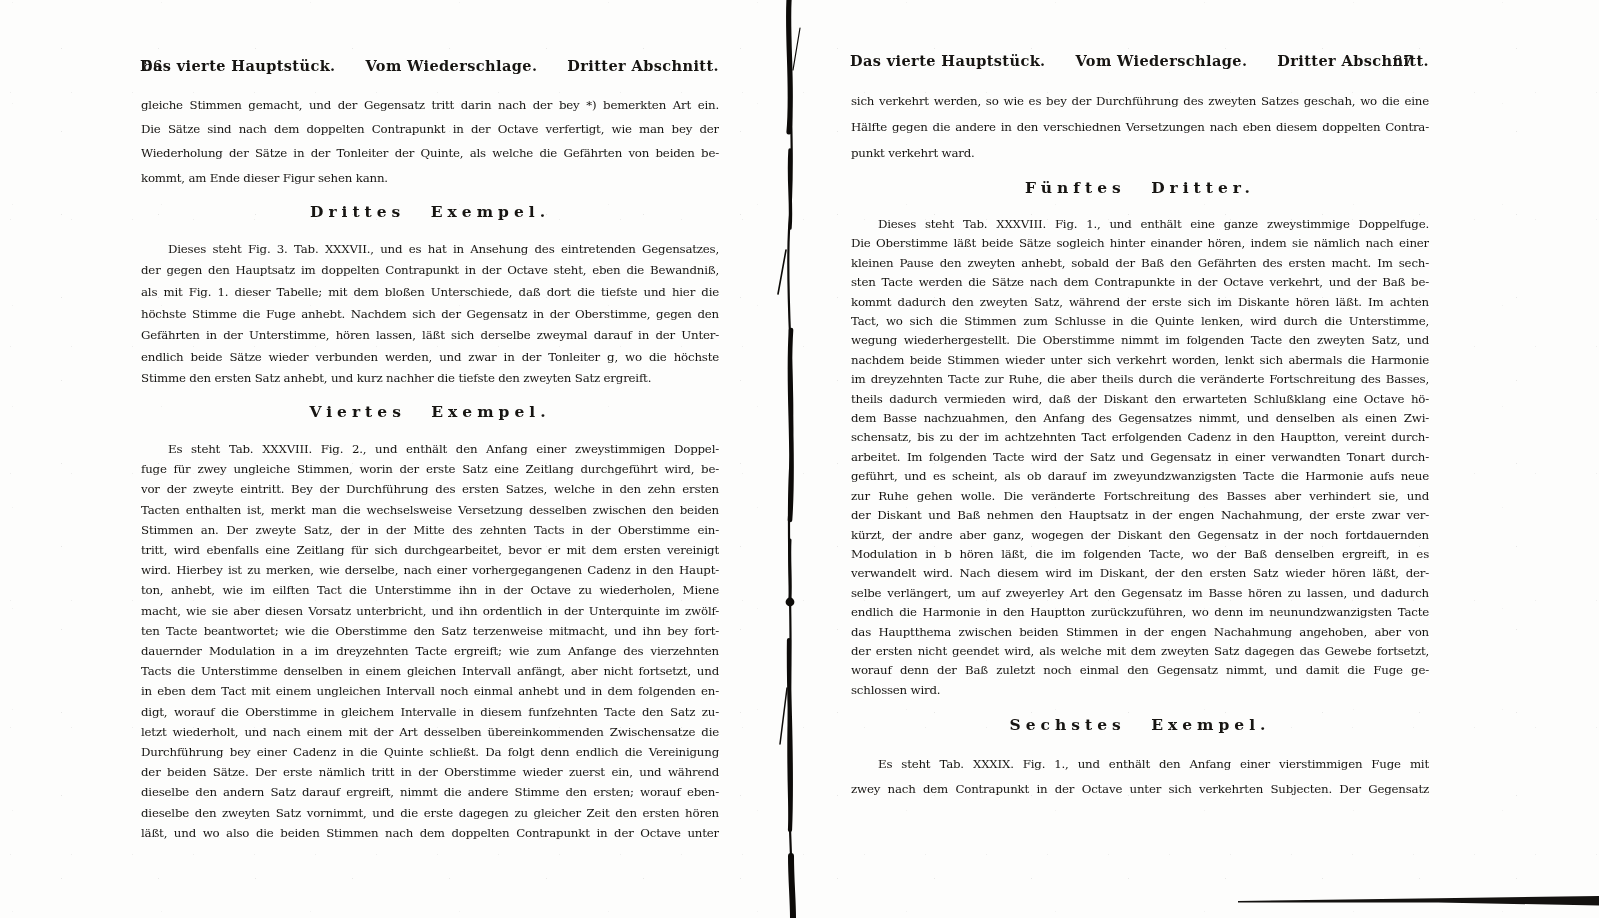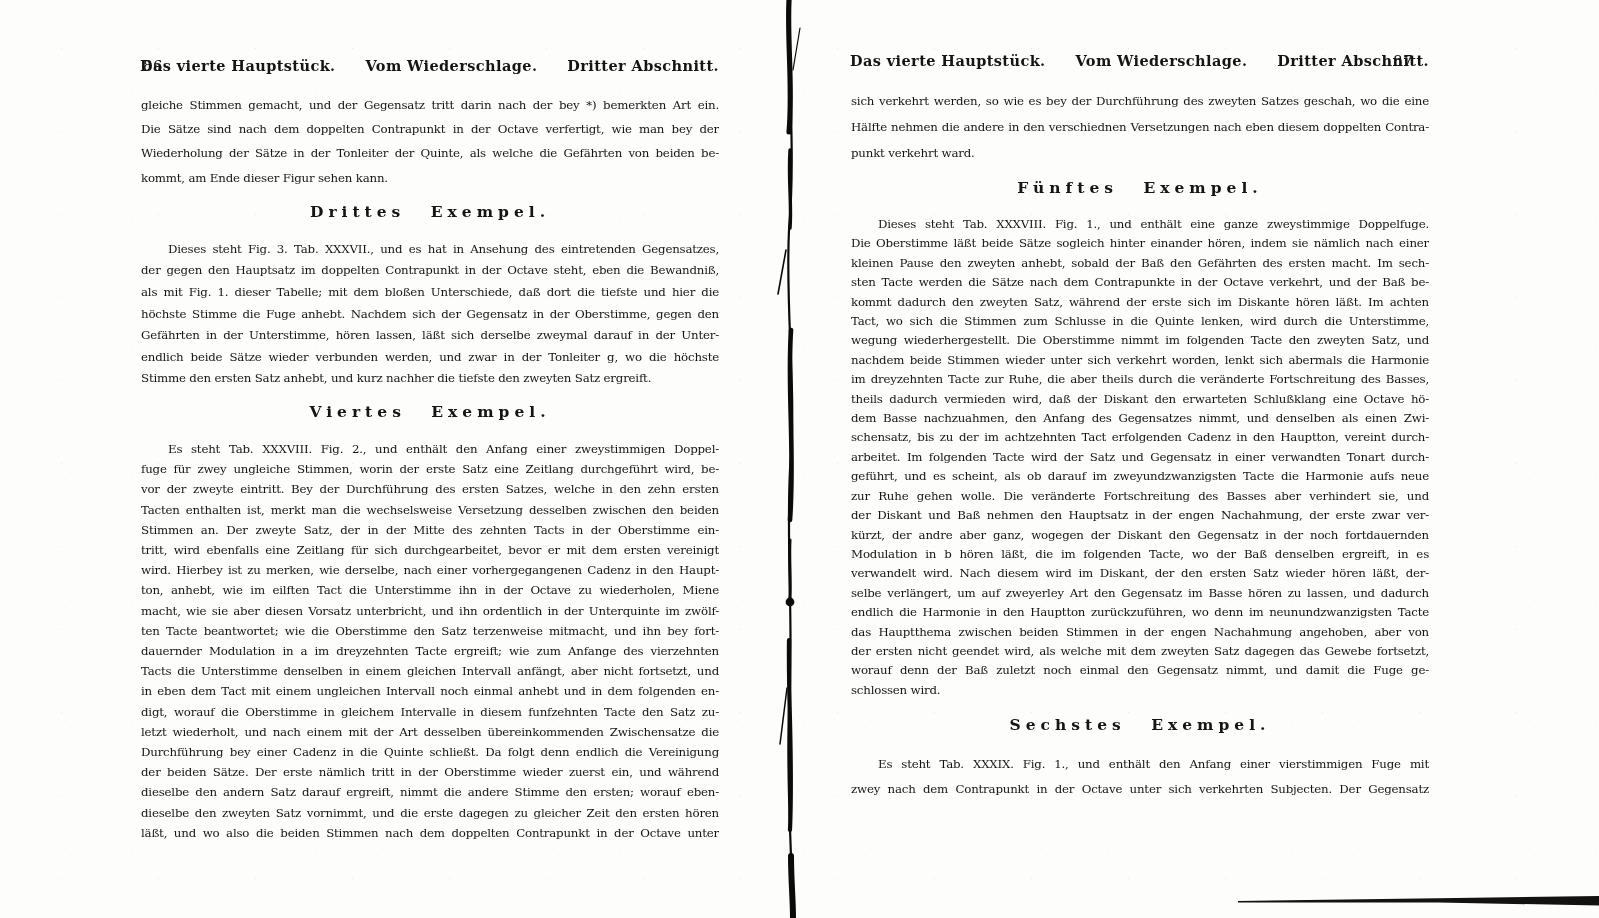--- a/index.html
+++ b/index.html
@@ -109,24 +109,24 @@
     <span class="header-segments">
       <span>Das vierte Hauptstück.</span>
       <span>Vom Wiederschlage.</span>
       <span>Dritter Abschnitt.</span>
     </span>
     <span class="page-number">87</span>
   </div>
   <div class="content">
       <div class="para blk0 no-flush">
         <div class="text-line">sich verkehrt werden, so wie es bey der Durchführung des zweyten Satzes geschah, wo die eine</div>
-        <div class="text-line">Hälfte nehmen die andere in den verschiednen Versetzungen nach eben diesem doppelten Contra-</div>
+        <div class="text-line">Hälfte gegen die andere in den verschiednen Versetzungen nach eben diesem doppelten Contra-</div>
         <div class="text-line">punkt verkehrt ward.</div>
       </div>
-      <div class="section-heading blk1">Fünftes Exempel.</div>
+      <div class="section-heading blk1">Fünftes Dritter.</div>
       <div class="para blk2 indent no-flush">
         <div class="text-line">Dieses steht Tab. XXXVIII. Fig. 1., und enthält eine ganze zweystimmige Doppelfuge.</div>
         <div class="text-line">Die Oberstimme läßt beide Sätze sogleich hinter einander hören, indem sie nämlich nach einer</div>
         <div class="text-line">kleinen Pause den zweyten anhebt, sobald der Baß den Gefährten des ersten macht.  Im sech-</div>
         <div class="text-line">sten Tacte werden die Sätze nach dem Contrapunkte in der Octave verkehrt, und der Baß be-</div>
         <div class="text-line">kommt dadurch den zweyten Satz, während der erste sich im Diskante hören läßt.  Im achten</div>
         <div class="text-line">Tact, wo sich die Stimmen zum Schlusse in die Quinte lenken, wird durch die Unterstimme,</div>
         <div class="text-line">wegung wiederhergestellt.  Die Oberstimme nimmt im folgenden Tacte den zweyten Satz, und</div>
         <div class="text-line">nachdem beide Stimmen wieder unter sich verkehrt worden, lenkt sich abermals die Harmonie</div>
         <div class="text-line">im dreyzehnten Tacte zur Ruhe, die aber theils durch die veränderte Fortschreitung des Basses,</div>

